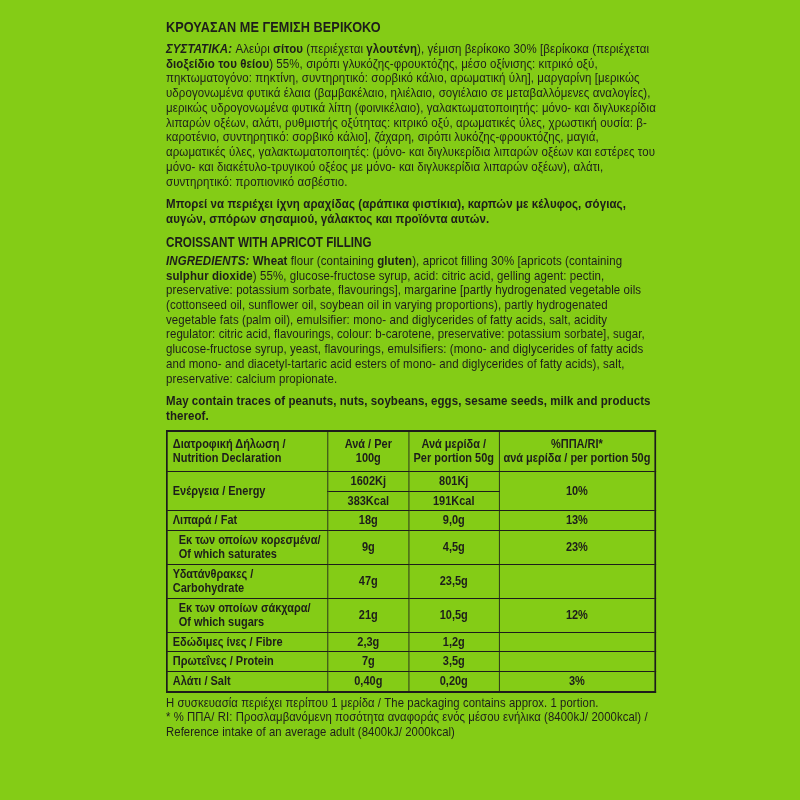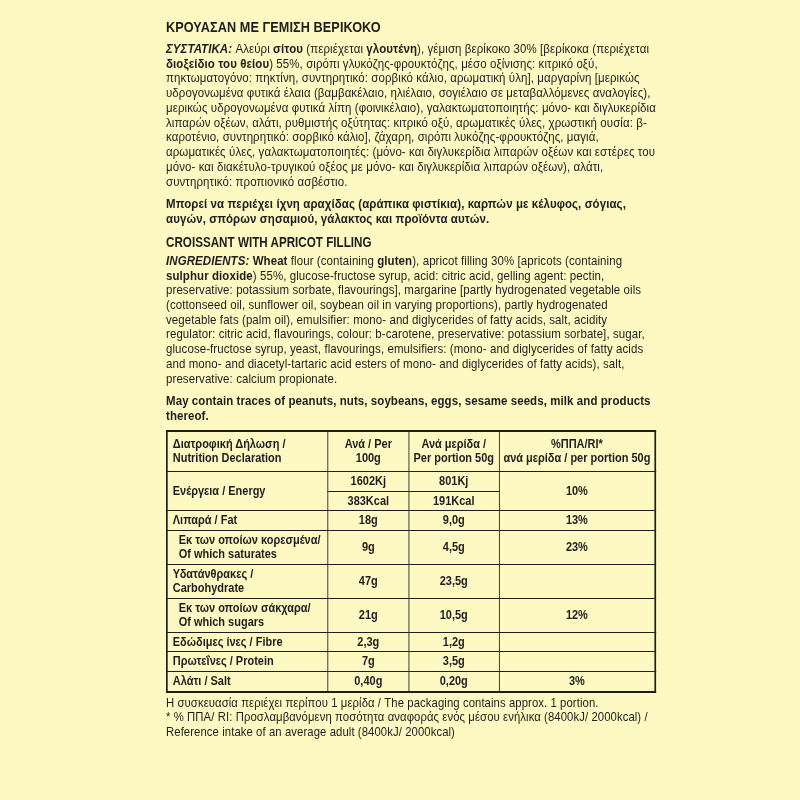--- a/index.html
+++ b/index.html
@@ -5,21 +5,21 @@
   html, body {
     margin: 0; padding: 0;
     background: #ffffff;
     width: 800px; height: 800px;
     font-family: "Liberation Sans", sans-serif;
     color: #1d1d1b;
   }
   .sheet {
     position: relative;
     width: 800px; height: 800px;
-    background: #fef9c3;
+    background: #84cc16;
     overflow: hidden;
   }
   
   .label {
     position: absolute;
     left: 166px; top: 18px;
     width: 580px;
     transform: scaleX(0.845);
     transform-origin: 0 0;
     color: #1d1d1b;

